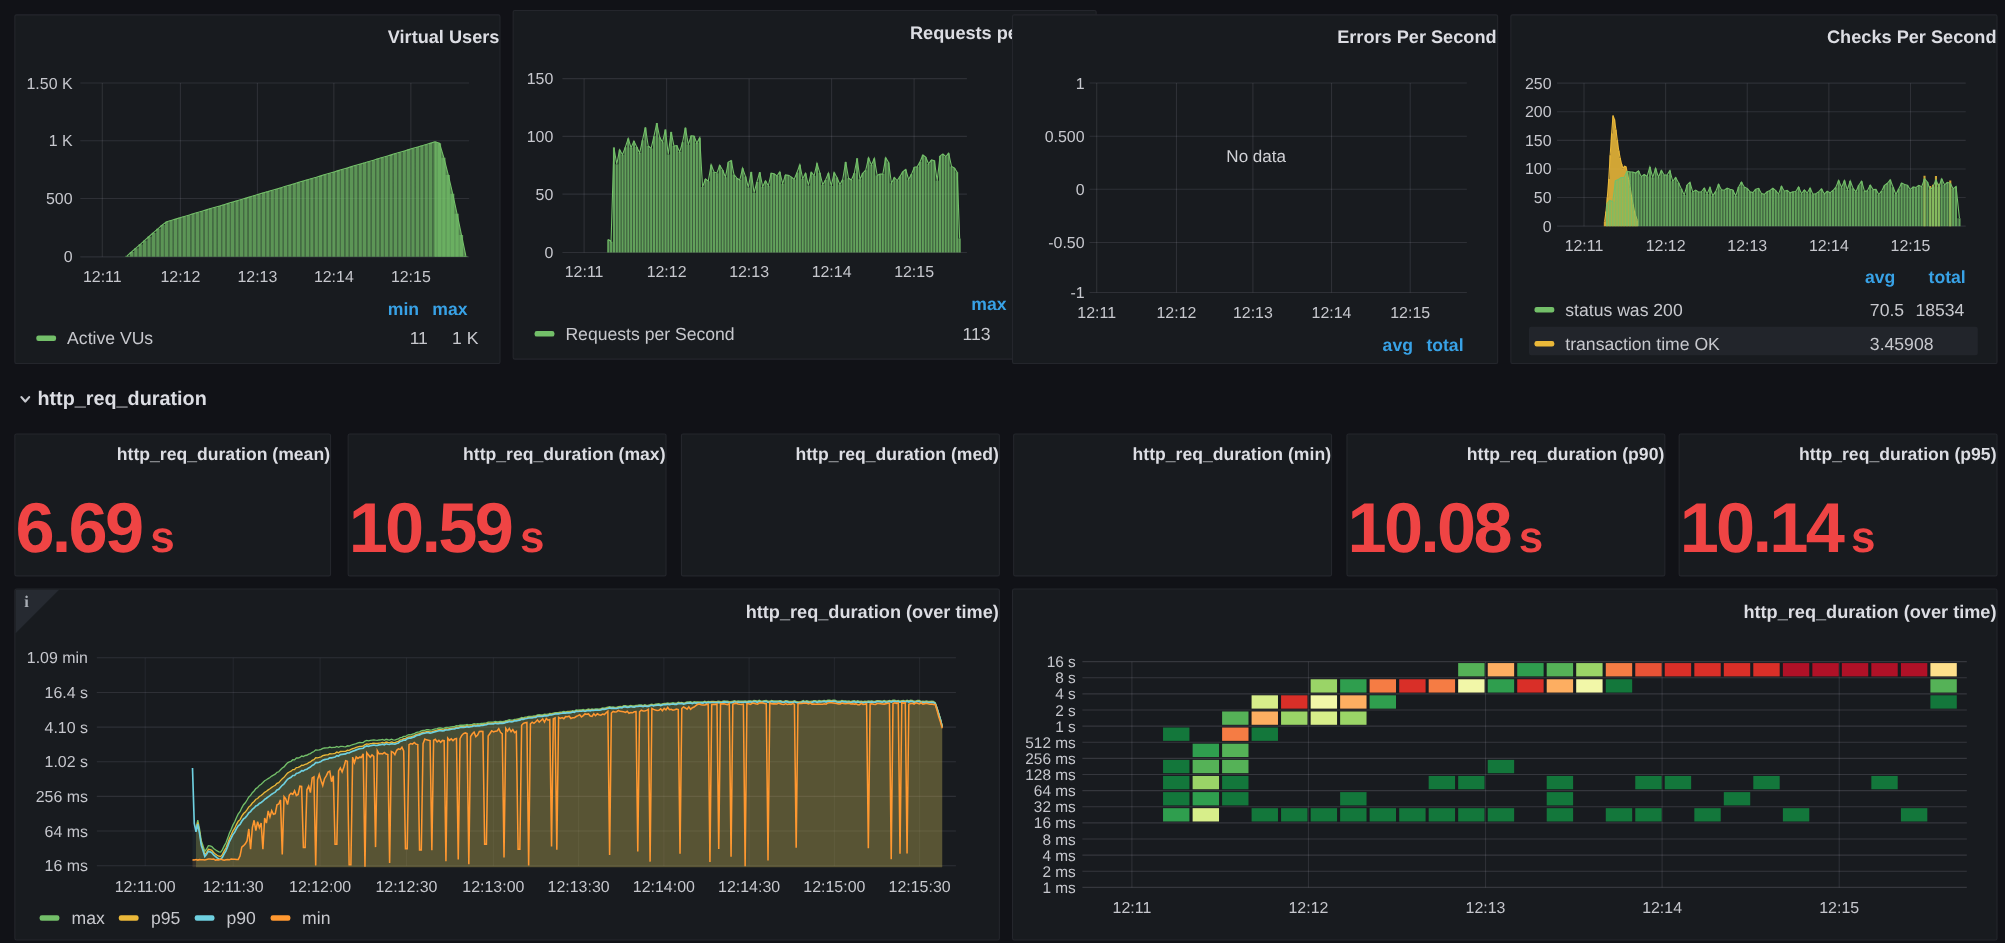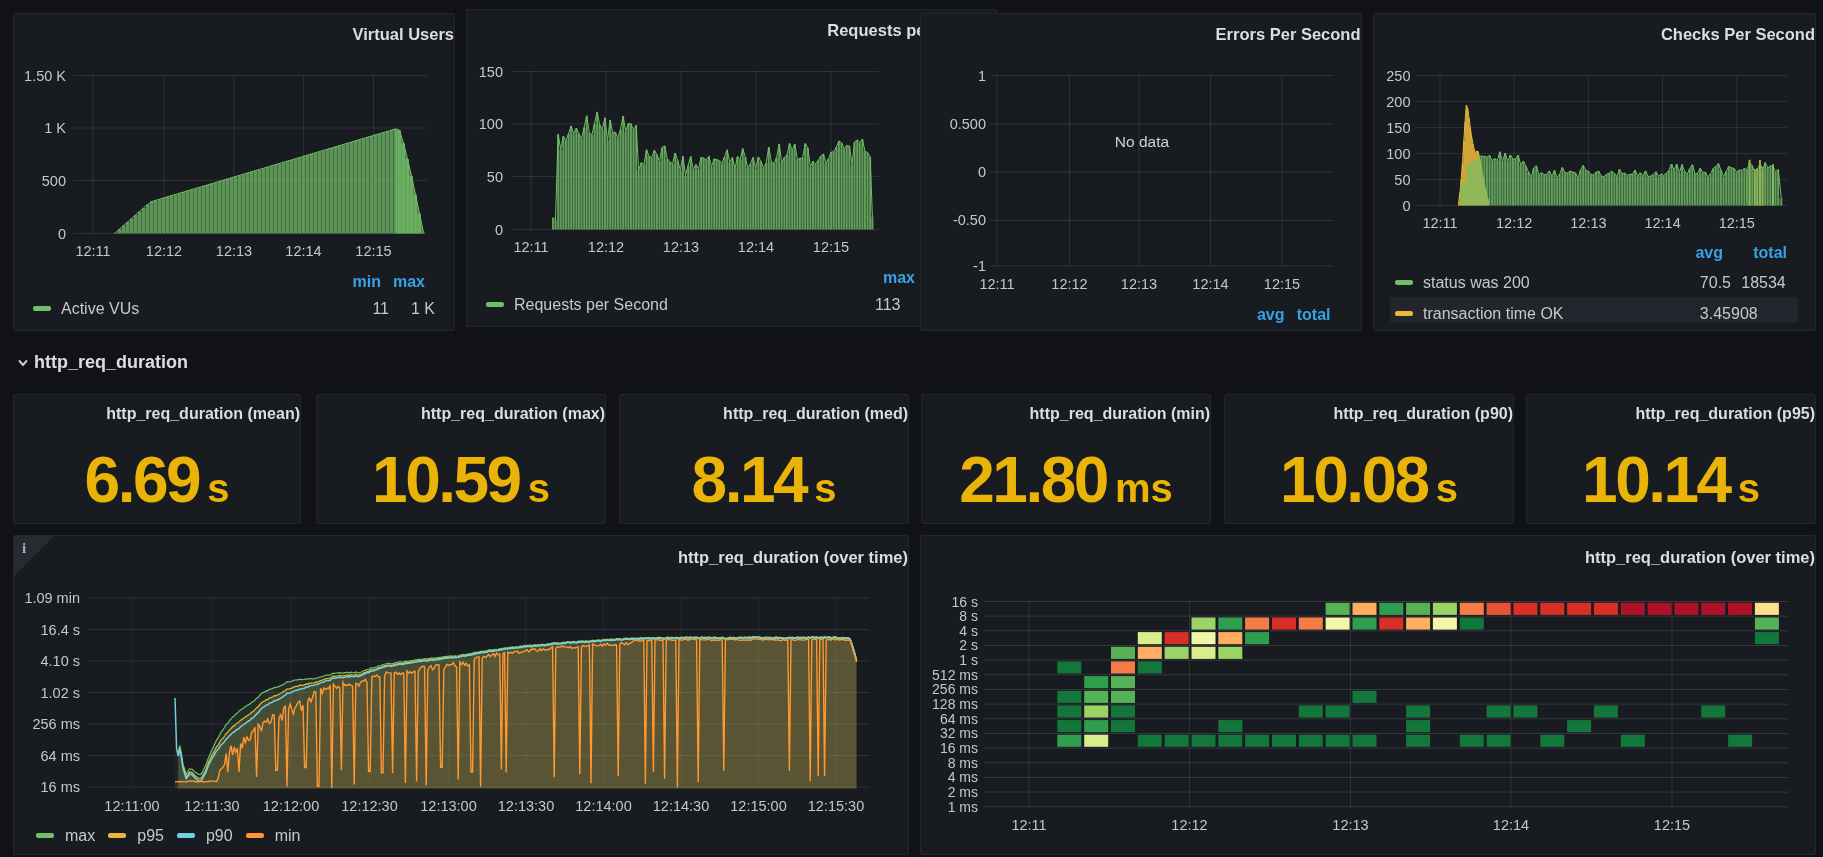--- a/index.html
+++ b/index.html
@@ -1,19 +1,19 @@
 <!DOCTYPE html>
 <html><head><meta charset="utf-8"><style>
 *{margin:0;padding:0;box-sizing:border-box}
 html,body{width:1823px;height:857px;background:#111217;font-family:"Liberation Sans",sans-serif;overflow:hidden}
 .panel{position:absolute;background:#181b1f;border:1px solid #24262c;border-radius:2px}
 .ptitle{position:absolute;left:0;right:0;text-align:right;font-size:16.5px;font-weight:bold;color:#dcdde3;white-space:nowrap}
 .leg{position:absolute;font-size:16px;color:#c7c8cd;white-space:nowrap}
 .sw{display:inline-block;width:18px;height:5px;border-radius:2px;vertical-align:middle;margin-right:10px;position:relative;top:-1px}
-.statval{position:absolute;left:0;right:0;text-align:center;font-weight:bold;color:#eab308}
+.statval{position:absolute;left:0;right:0;font-weight:bold;color:#ef4444}
 </style></head><body>
 
 <div class="panel" style="left:13px;top:13px;width:442px;height:318px">
     <div class="ptitle" style="top:11px">Virtual Users</div>
     <svg width="442" height="318" style="position:absolute;left:0;top:0">
       <line x1="59" y1="61.5" x2="412.5" y2="61.5" stroke="rgba(204,204,220,0.12)" stroke-width="1"></line>
       <line x1="59" y1="114" x2="412.5" y2="114" stroke="rgba(204,204,220,0.12)" stroke-width="1"></line>
       <line x1="59" y1="166.5" x2="412.5" y2="166.5" stroke="rgba(204,204,220,0.12)" stroke-width="1"></line>
       <line x1="59" y1="219.5" x2="412.5" y2="219.5" stroke="rgba(204,204,220,0.12)" stroke-width="1"></line>
       <line x1="79" y1="61.5" x2="79" y2="219.5" stroke="rgba(204,204,220,0.12)" stroke-width="1"></line>
@@ -141,25 +141,23 @@
 <div class="panel" style="left:13px;top:394px;width:288px;height:130px">
 <div class="ptitle" style="top:10px;font-size:16px">http_req_duration (mean)</div>
 <div class="statval" style="top:53px;font-size:64px;letter-spacing:-2.5px;line-height:64px">6.69<span style="font-size:40px;letter-spacing:0;margin-left:8px">s</span></div>
 </div>
 <div class="panel" style="left:316px;top:394px;width:290px;height:130px">
 <div class="ptitle" style="top:10px;font-size:16px">http_req_duration (max)</div>
 <div class="statval" style="top:53px;font-size:64px;letter-spacing:-2.5px;line-height:64px">10.59<span style="font-size:40px;letter-spacing:0;margin-left:8px">s</span></div>
 </div>
 <div class="panel" style="left:619px;top:394px;width:290px;height:130px">
 <div class="ptitle" style="top:10px;font-size:16px">http_req_duration (med)</div>
-<div class="statval" style="top:53px;font-size:64px;letter-spacing:-2.5px;line-height:64px">8.14<span style="font-size:40px;letter-spacing:0;margin-left:8px">s</span></div>
 </div>
 <div class="panel" style="left:921px;top:394px;width:290px;height:130px">
 <div class="ptitle" style="top:10px;font-size:16px">http_req_duration (min)</div>
-<div class="statval" style="top:53px;font-size:64px;letter-spacing:-2.5px;line-height:64px">21.80<span style="font-size:40px;letter-spacing:0;margin-left:8px">ms</span></div>
 </div>
 <div class="panel" style="left:1224px;top:394px;width:290px;height:130px">
 <div class="ptitle" style="top:10px;font-size:16px">http_req_duration (p90)</div>
 <div class="statval" style="top:53px;font-size:64px;letter-spacing:-2.5px;line-height:64px">10.08<span style="font-size:40px;letter-spacing:0;margin-left:8px">s</span></div>
 </div>
 <div class="panel" style="left:1526px;top:394px;width:290px;height:130px">
 <div class="ptitle" style="top:10px;font-size:16px">http_req_duration (p95)</div>
 <div class="statval" style="top:53px;font-size:64px;letter-spacing:-2.5px;line-height:64px">10.14<span style="font-size:40px;letter-spacing:0;margin-left:8px">s</span></div>
 </div>
 <div class="panel" style="left:13px;top:535px;width:896px;height:320px;overflow:hidden">

